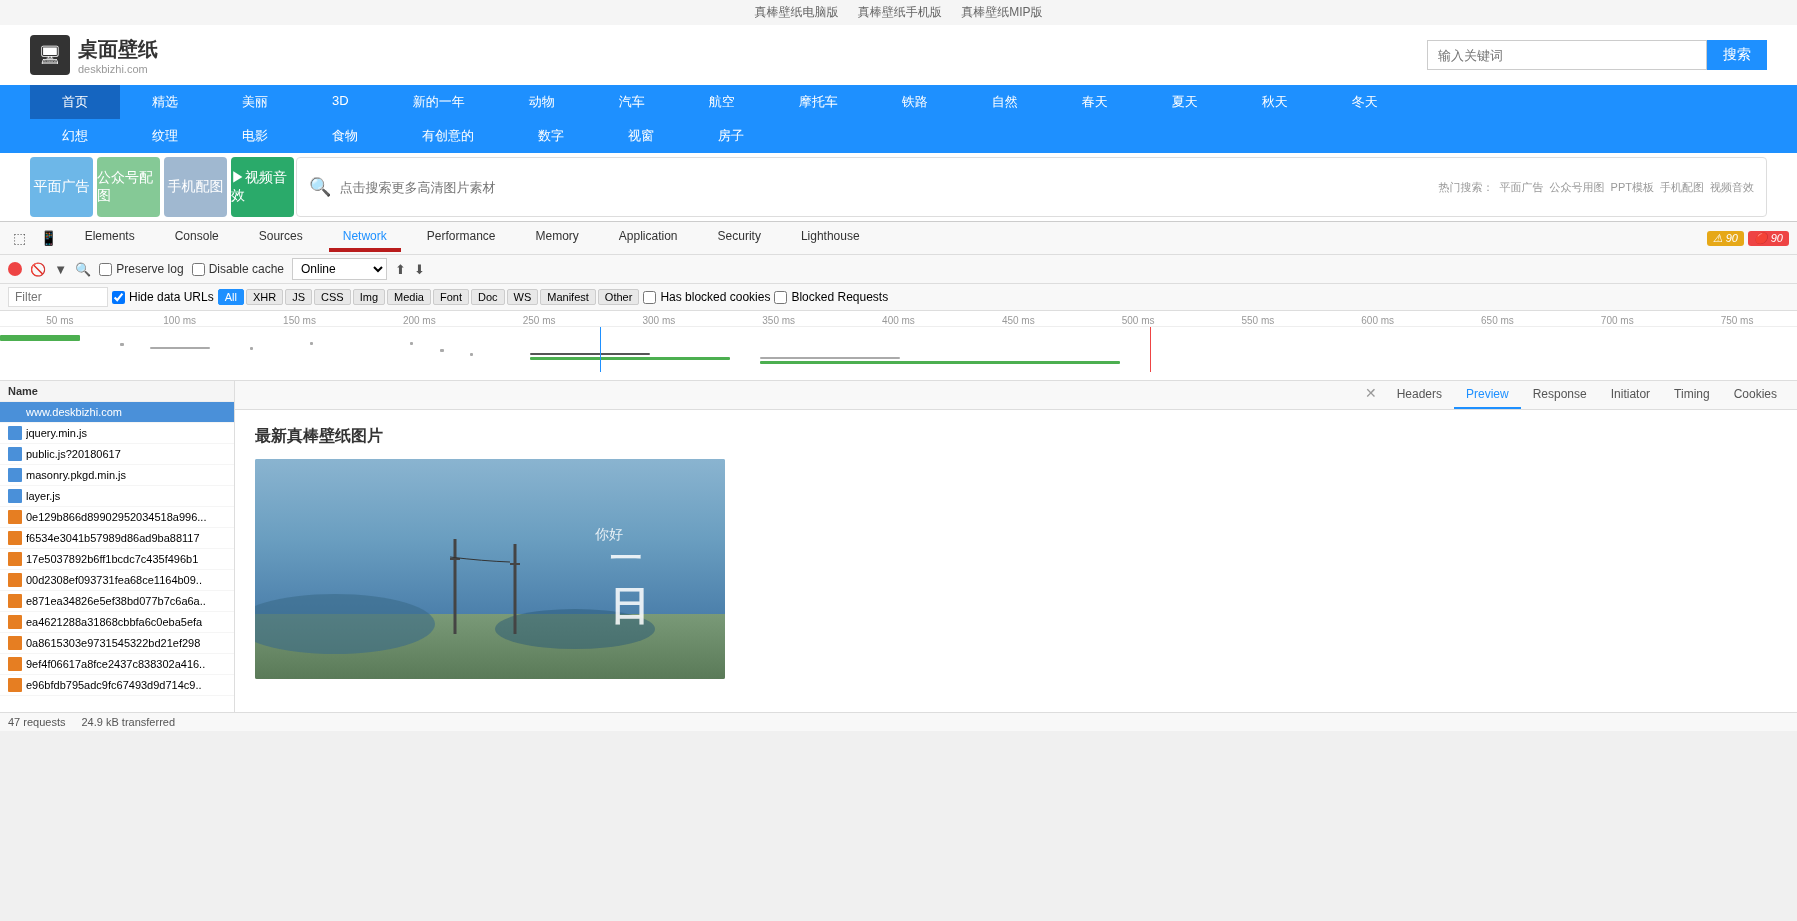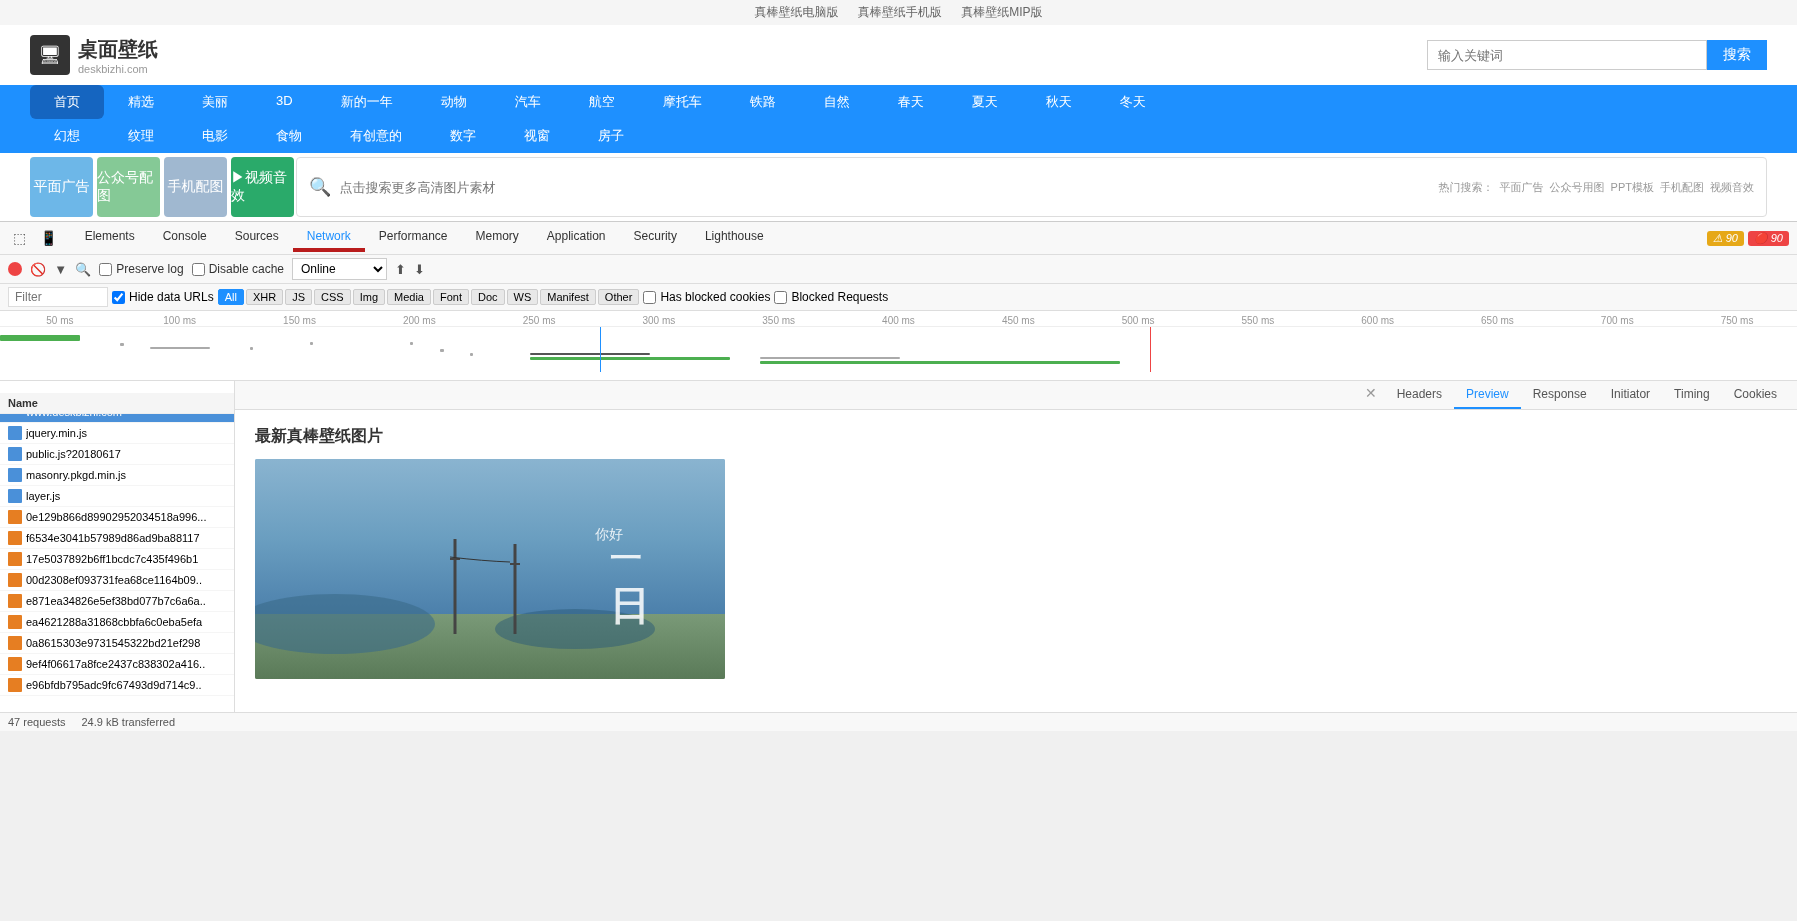--- a/index.html
+++ b/index.html
@@ -52,25 +52,24 @@
     }
 
     
     .nav-bar {
       background: #1e90ff;
       padding: 0 30px;
     }
     .nav-row { display: flex; }
     .nav-item {
       color: white;
-      padding: 8px 24px;
+      padding: 8px 32px;
       cursor: pointer;
       font-size: 13px;
       white-space: nowrap;
-      border-radius: 6px;
     }
     .nav-item.active { background: #1565c0; }
 
     
     .banner-area {
       background: white;
       display: flex;
       gap: 2px;
       padding: 4px 30px;
       align-items: center;
@@ -124,21 +123,21 @@
       gap: 4px;
     }
     .devtools-icon-btn {
       background: none;
       border: none;
       cursor: pointer;
       padding: 3px 5px;
       color: #555;
       font-size: 14px;
     }
-    .devtools-tabs { display: flex; gap: 0; margin-left: 4px; justify-content: center; }
+    .devtools-tabs { display: flex; gap: 12px; margin-left: 4px; justify-content: center; }
     .devtools-tab {
       padding: 5px 14px;
       cursor: pointer;
       font-size: 12px;
       color: #333;
       border-bottom: 2px solid transparent;
     }
     .devtools-tab.active { border-bottom: 4px solid #b91c1c; color: #1e90ff; }
 
     .network-toolbar {
@@ -229,21 +228,21 @@
     }
     .request-list-header {
       display: flex;
       padding: 4px 8px;
       font-size: 11px;
       font-weight: bold;
       color: #333;
       border-bottom: 1px solid #eee;
       background: #f5f5f5;
       position: sticky;
-      top: 12px;
+      top: 0;
     }
     .request-item {
       display: flex;
       align-items: center;
       padding: 3px 8px;
       font-size: 11px;
       cursor: pointer;
       border-bottom: 1px solid #f5f5f5;
       white-space: nowrap;
       overflow: hidden;

